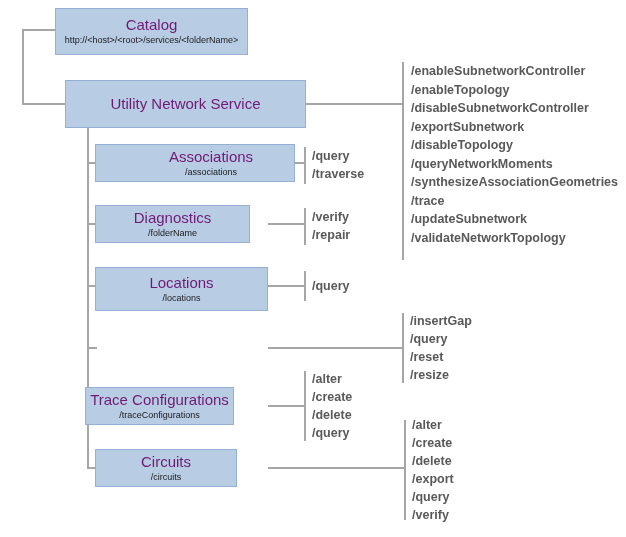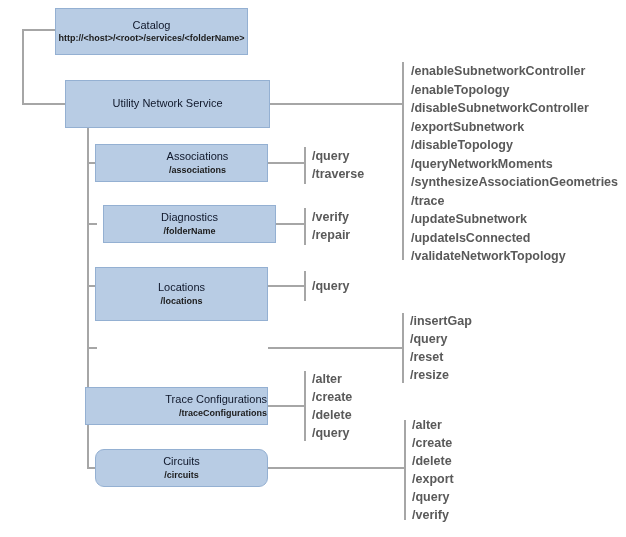--- a/index.html
+++ b/index.html
@@ -14,22 +14,22 @@
   .line { position: absolute; background: var(--connector, #a6a6a6); z-index: 1; }
   .node {
     position: absolute; z-index: 2;
     background: var(--box-fill, #b8cce4);
     border: 1.5px solid var(--box-border, #94b0d2);
     box-sizing: border-box;
     display: flex; flex-direction: column;
     align-items: center; justify-content: center;
     text-align: center;
   }
-  .node .title { font-size: 11px; color: #0f172a; line-height: 1.2; }
-  .node .subtitle { font-size: 9px; color: #1b1b1b; line-height: 1.35; white-space: nowrap; font-weight: bold; }
+  .node .title { font-size: 15px; color: #701a75; line-height: 1.2; }
+  .node .subtitle { font-size: 9px; color: #1b1b1b; line-height: 1.35; white-space: nowrap; }
   .ops { position: absolute; z-index: 2; color: var(--op-text, #595959); font-size: 12.5px; font-weight: bold; }
   .ops div { white-space: nowrap; line-height: 18px; }
   .ops.tall div { line-height: 18.5px; }
 </style>
 </head>
 <body>
 
 <div class="canvas">
 
   <div class="line" style="left:22px; top:29px; width:33px; height:2px;"></div>
@@ -63,61 +63,60 @@
   <div class="line" style="left:304px; top:371px; width:2px; height:70px;"></div>
 
   <div class="line" style="left:268px; top:467px; width:137px; height:2px;"></div>
   <div class="line" style="left:404px; top:420px; width:2px; height:100px;"></div>
 
   <div class="node" style="left:55px; top:8px; width:193px; height:47px;">
     <div class="title">Catalog</div>
     <div class="subtitle">http://&lt;host&gt;/&lt;root&gt;/services/&lt;folderName&gt;</div>
   </div>
 
-  <div class="node" style="left:65px; top:80px; width:205px; height:48px;">
+  <div class="node" style="left:65px; top:80px; width:241px; height:48px;">
     <div class="title">Utility Network Service</div>
   </div>
 
-  <div class="node" style="left:95px; top:144px; width:173px; height:38px;padding-left:32px;">
+  <div class="node" style="left:95px; top:144px; width:200px; height:38px;padding-left:32px;">
     <div class="title">Associations</div>
     <div class="subtitle">/associations</div>
   </div>
 
-  <div class="node" style="left:95px; top:205px; width:173px; height:38px;margin-left:8px;">
+  <div class="node" style="left:95px; top:205px; width:155px; height:38px;">
     <div class="title">Diagnostics</div>
     <div class="subtitle">/folderName</div>
   </div>
 
-  <div class="node" style="left:95px; top:267px; width:173px; height:54px;">
+  <div class="node" style="left:95px; top:267px; width:173px; height:44px;">
     <div class="title">Locations</div>
     <div class="subtitle">/locations</div>
   </div>
 
 
-  <div class="node" style="left:85px; top:387px; width:183px; height:38px;align-items:flex-end;">
+  <div class="node" style="left:85px; top:387px; width:149px; height:38px;">
     <div class="title">Trace Configurations</div>
     <div class="subtitle">/traceConfigurations</div>
   </div>
 
-  <div class="node" style="left:95px; top:449px; width:173px; height:38px;border-radius:9px;">
+  <div class="node" style="left:95px; top:449px; width:142px; height:38px;">
     <div class="title">Circuits</div>
     <div class="subtitle">/circuits</div>
   </div>
 
   <div class="ops tall" style="left:411px; top:62px;">
     <div>/enableSubnetworkController</div>
     <div>/enableTopology</div>
     <div>/disableSubnetworkController</div>
     <div>/exportSubnetwork</div>
     <div>/disableTopology</div>
     <div>/queryNetworkMoments</div>
     <div>/synthesizeAssociationGeometries</div>
     <div>/trace</div>
     <div>/updateSubnetwork</div>
-    <div>/updateIsConnected</div>
     <div>/validateNetworkTopology</div>
   </div>
 
   <div class="ops" style="left:312px; top:147px;">
     <div>/query</div>
     <div>/traverse</div>
   </div>
 
   <div class="ops" style="left:312px; top:208px;">
     <div>/verify</div>

